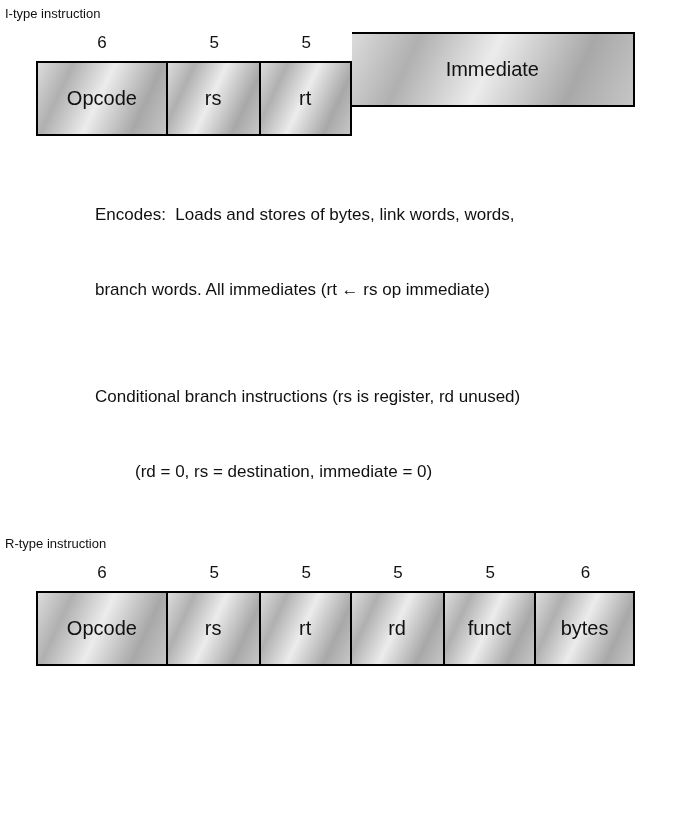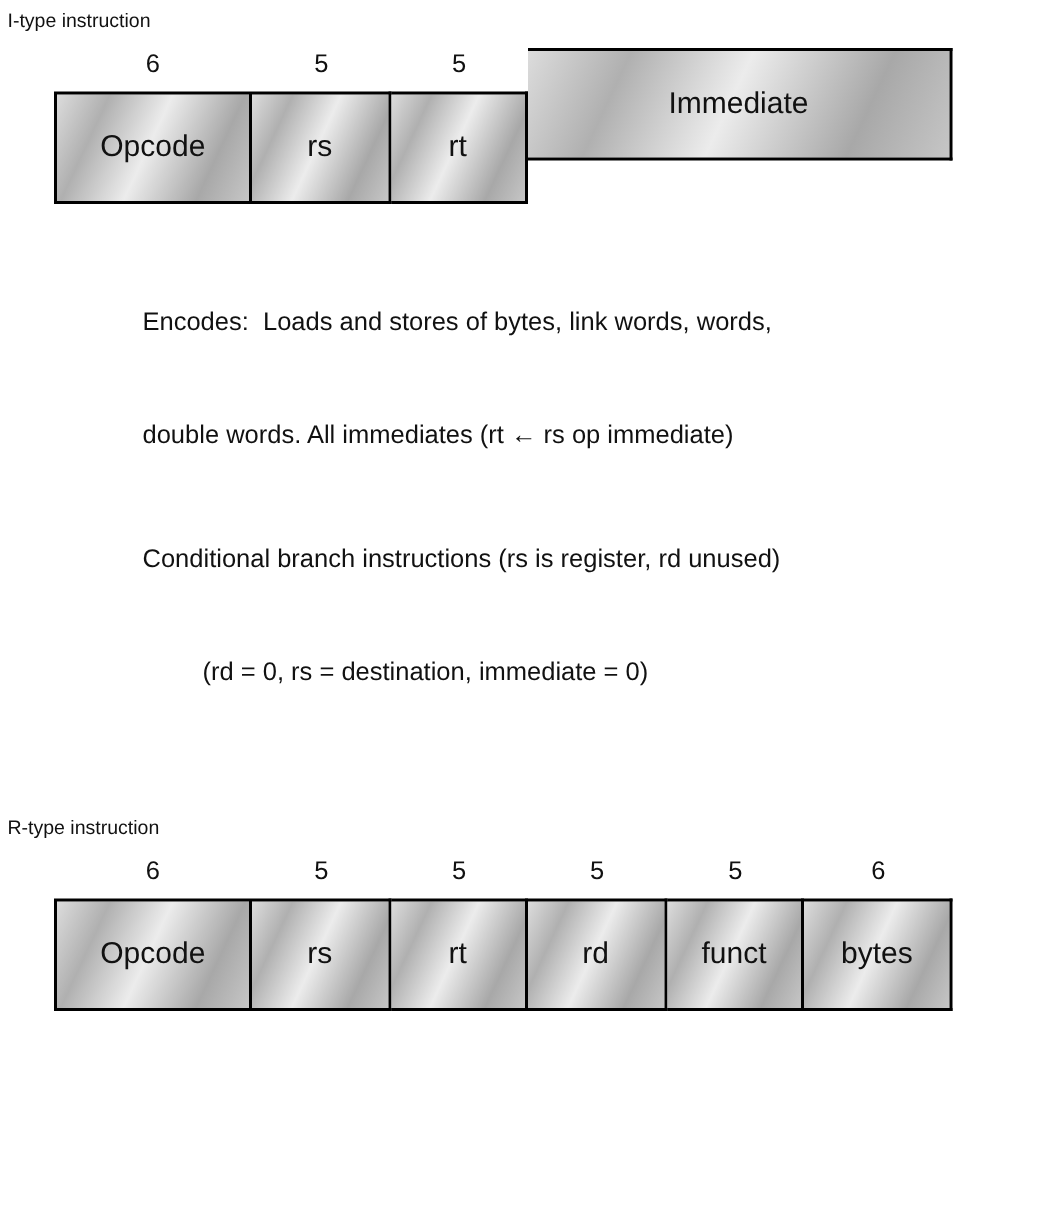--- a/index.html
+++ b/index.html
@@ -16,21 +16,21 @@
   }
   .figure {
     padding-top: 2px;
   }
   .fmt-title {
     font-size: 13px;
     margin: 0 0 0 5px;
     line-height: 20px;
   }
   .sec-i .fmt-title { margin-top: 2px; }
-  .sec-r .fmt-title { margin-top: 32px; }
+  .sec-r .fmt-title { }
 
   .row {
     display: flex;
     margin-left: 36px;
     width: 599px;
     margin-top: 8px;
   }
   .field {
     display: flex;
     flex-direction: column;
@@ -57,21 +57,21 @@
     border-left: none;
   }
 
   .notes {
     margin-left: 95px;
     margin-top: 16px;
     font-size: 17px;
     line-height: 25px;
     white-space: pre-wrap;
   }
-  .note.gap { margin-top: 8px; }
+  .note.gap { margin-top: 32px; }
   .note.indent { padding-left: 40px; }
 
   
   .w-op  { width: 22%; }
   .w-5a  { width: 15.5%; }
   .w-5b  { width: 15.2%; }
   .w-5c  { width: 15.5%; }
   .w-5d  { width: 15.3%; }
   .w-fn  { width: 16.5%; }
   .w-imm { width: 47.3%; }
@@ -95,21 +95,21 @@
       <div class="field w-5b">
         <div class="bits">5</div>
         <div class="box">rt</div>
       </div>
       <div class="field w-imm">
         <div class="box">Immediate</div>
       </div>
     </div>
     <div class="notes">
       <div class="note">Encodes:  Loads and stores of bytes, link words, words,</div>
-      <div class="note">double words. All immediates (rt ← rs op immediate)</div>
+      <div class="note">branch words. All immediates (rt ← rs op immediate)</div>
       <div class="note gap">Conditional branch instructions (rs is register, rd unused)</div>
       <div class="note indent">(rd = 0, rs = destination, immediate = 0)</div>
     </div>
   </section>
 
   <section class="sec-r">
     <div class="fmt-title">R-type instruction</div>
     <div class="row">
       <div class="field w-op">
         <div class="bits">6</div>

